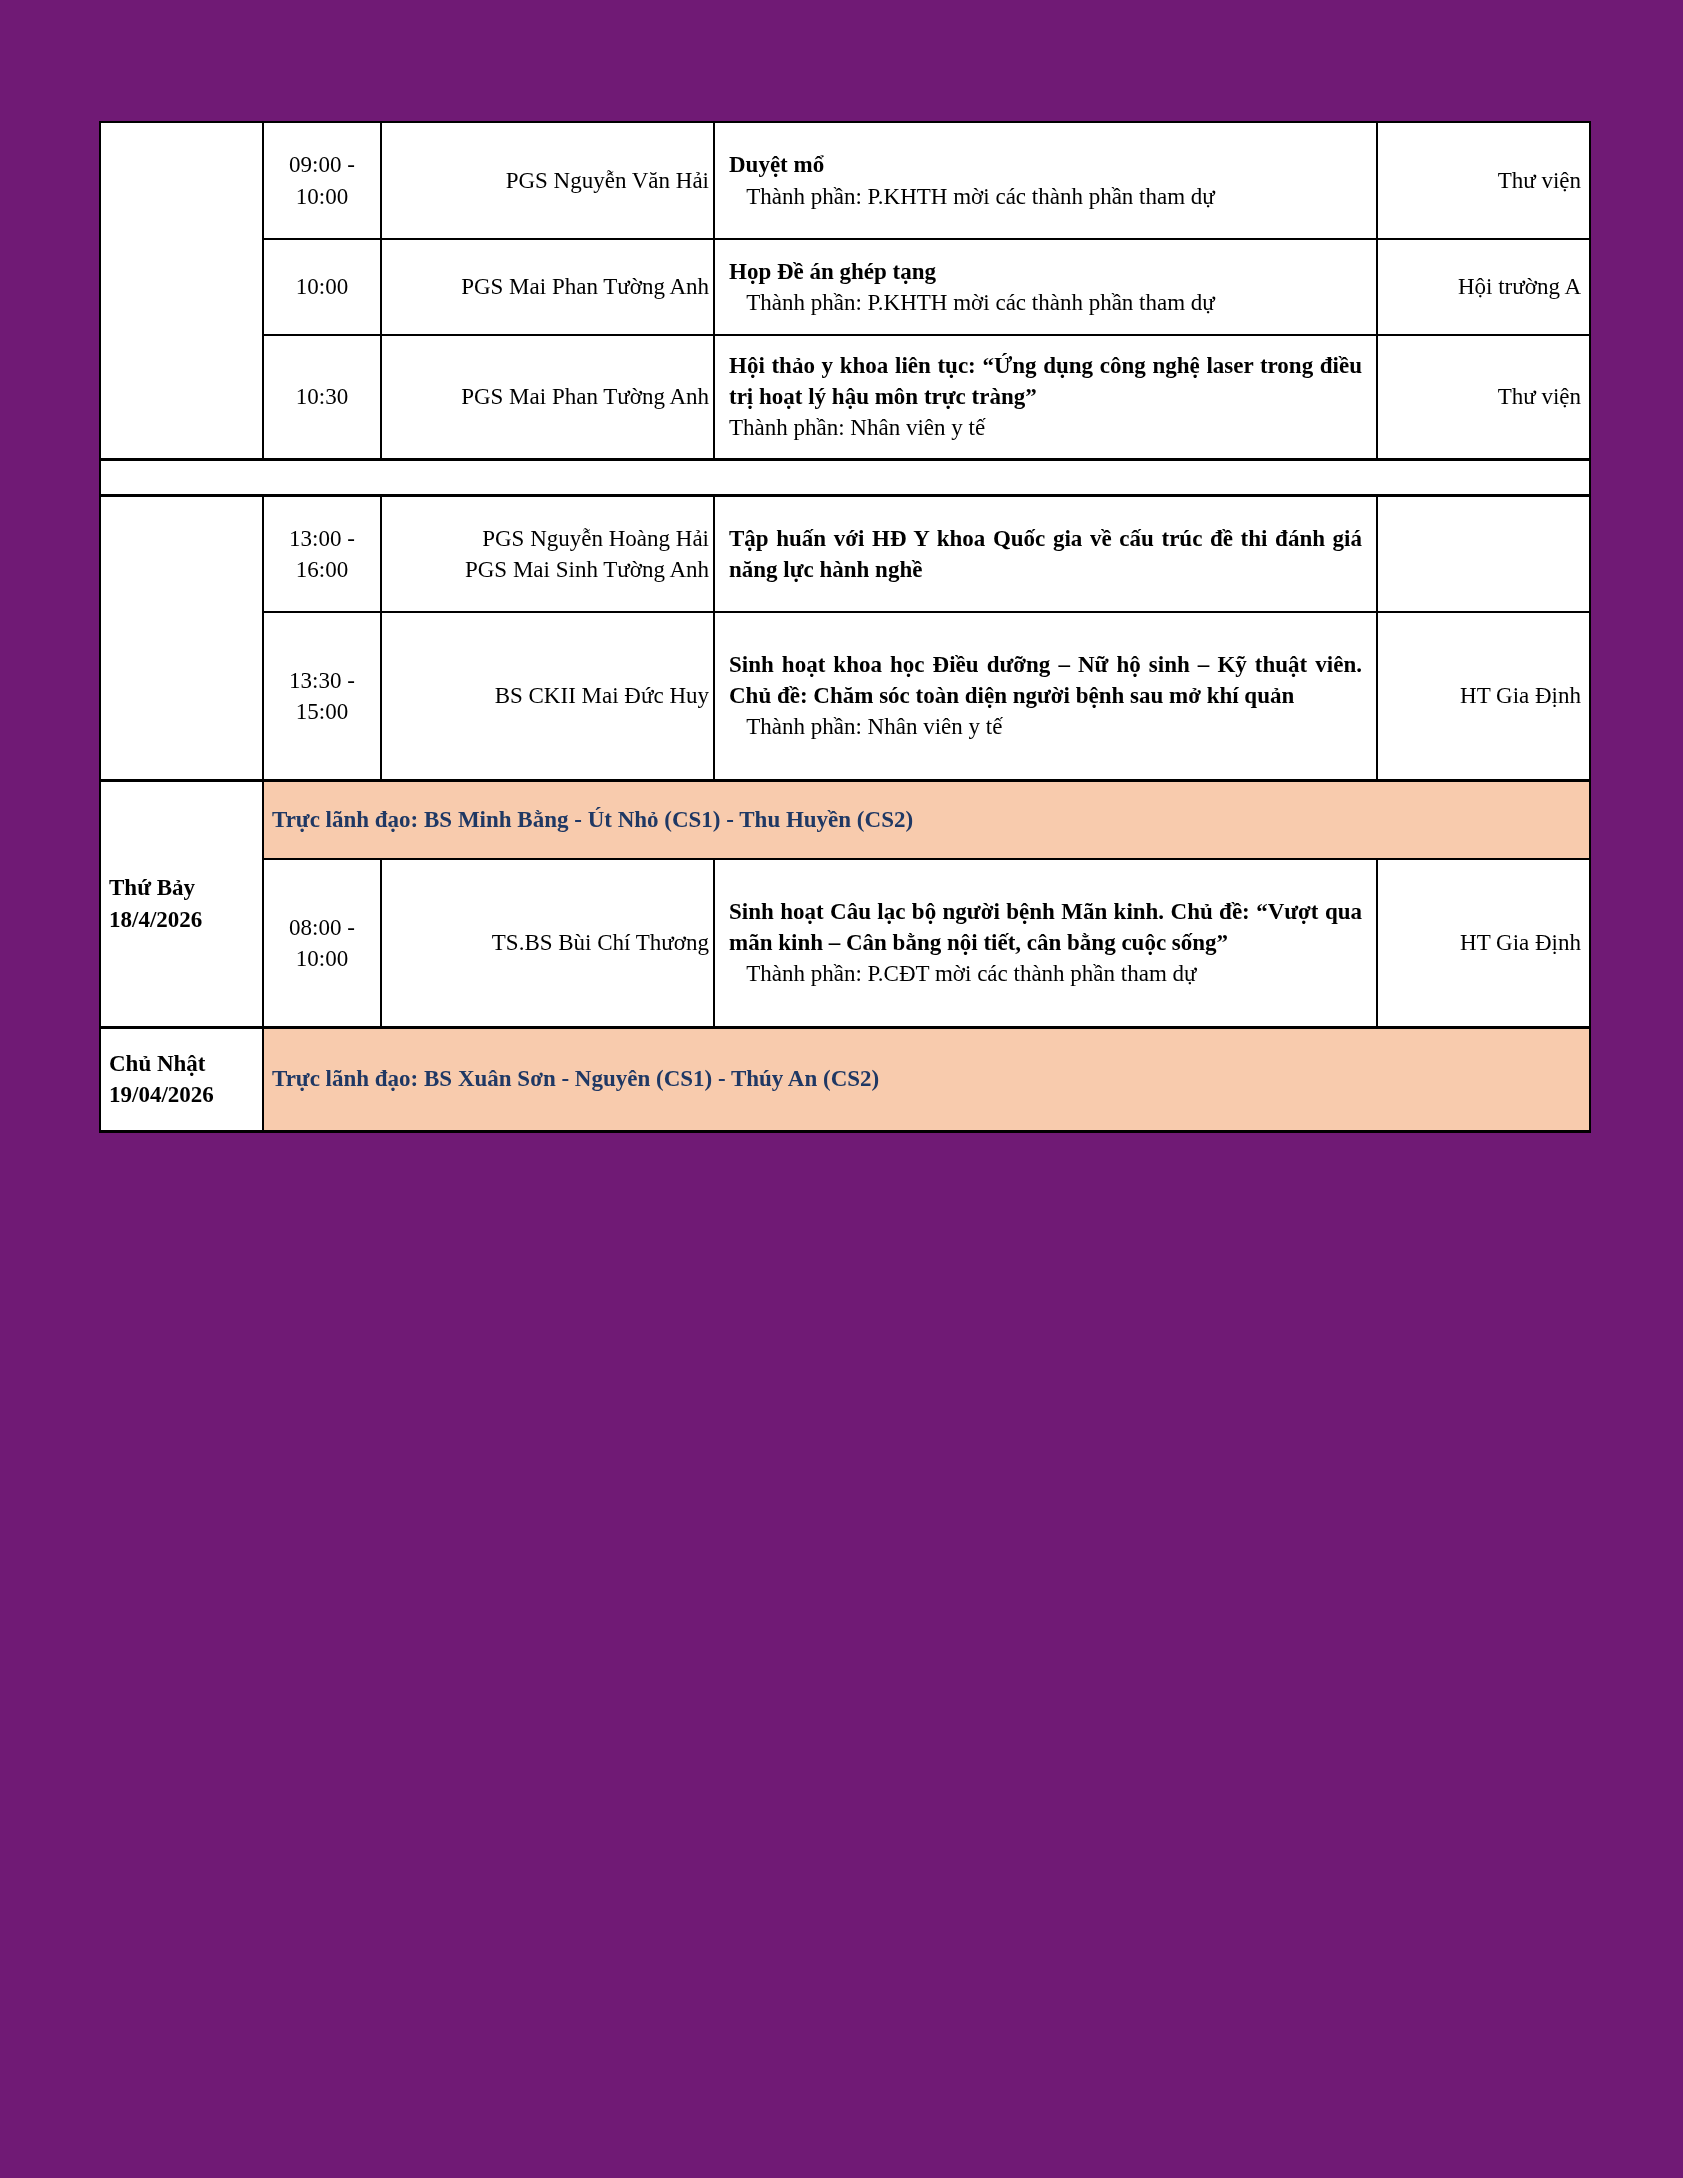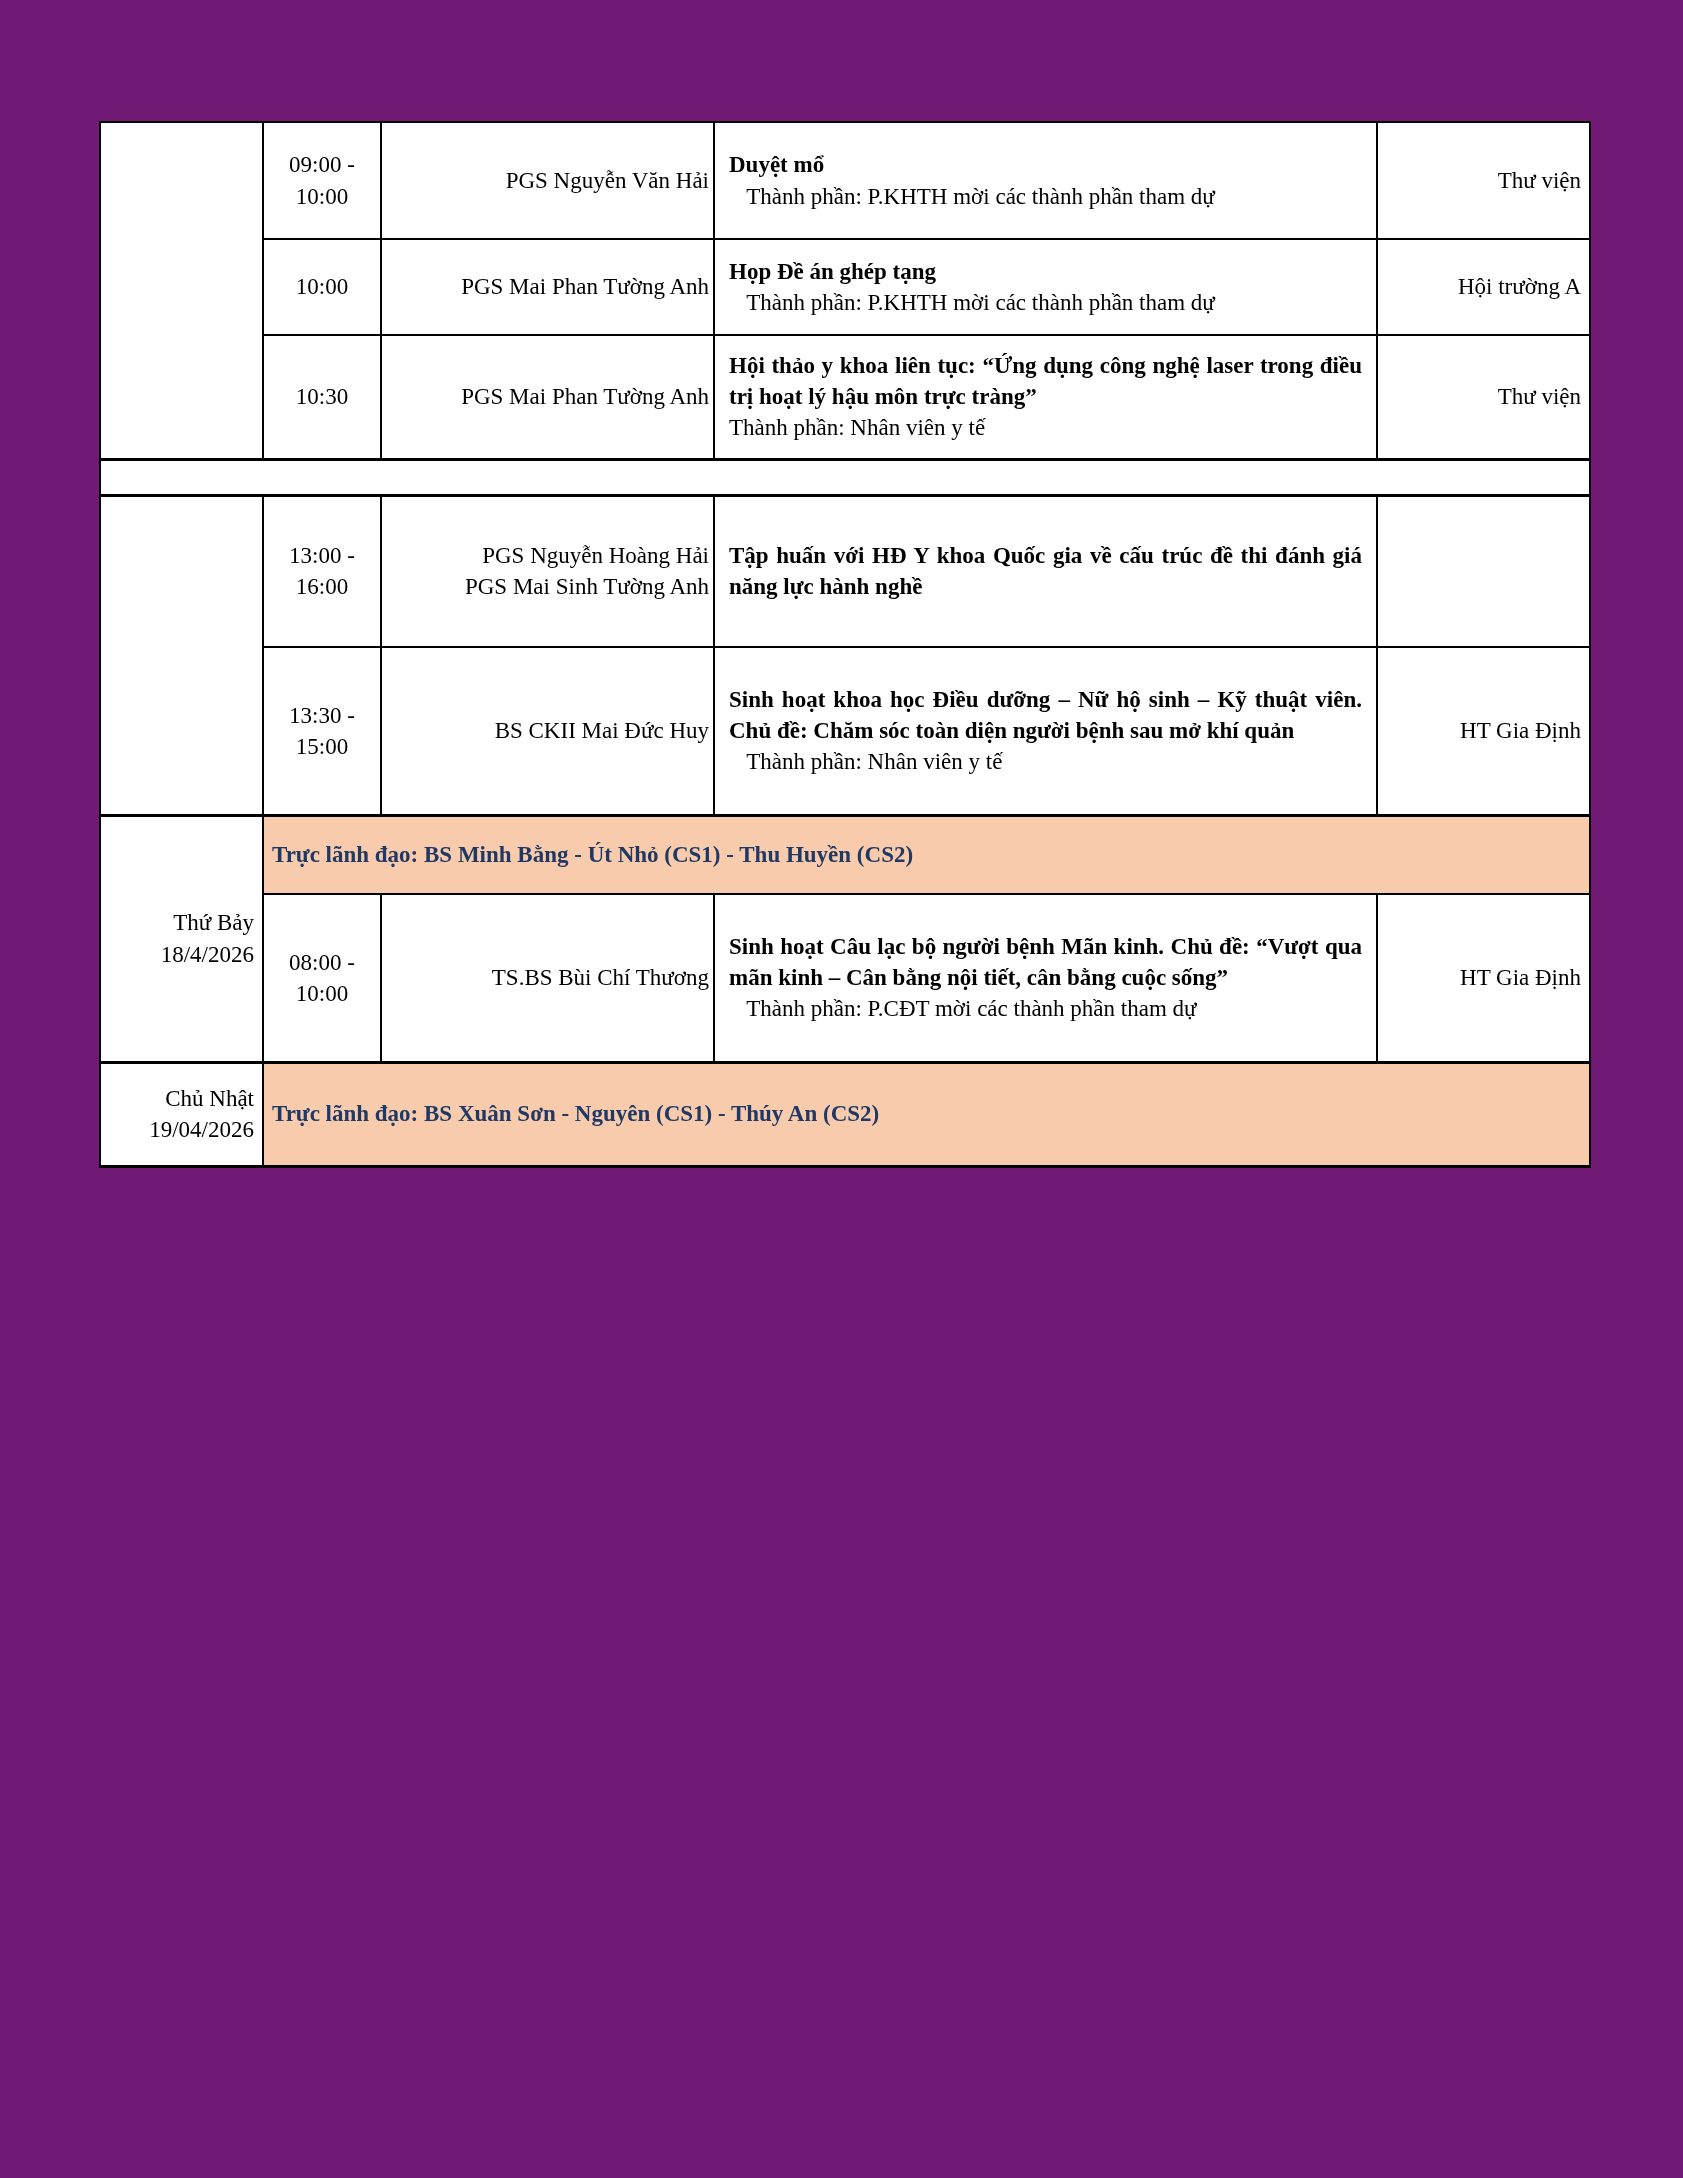--- a/index.html
+++ b/index.html
@@ -36,22 +36,22 @@
   col.c-con  { width: 663px; }
   col.c-loc  { width: 213px; }
 
   td {
     border: 2px solid #000000;
     vertical-align: middle;
     padding: 6px 8px;
     background: #ffffff;
   }
   td.day {
-    text-align: right;
-    font-weight: 400;
+    text-align: left;
+    font-weight: 700;
     white-space: pre-line;
   }
   td.time {
     text-align: center;
     white-space: pre-line;
   }
   td.person {
     text-align: right;
     white-space: pre-line;
     padding: 6px 4px;
@@ -68,21 +68,21 @@
     text-align: justify;
   }
   .event-detail {
     font-weight: 400;
     text-align: left;
   }
   tr.r1 { height: 117px; }
   tr.r2 { height: 96px; }
   tr.r3 { height: 124px; }
   tr.rspacer { height: 36px; }
-  tr.r5 { height: 152px; }
+  tr.r5 { height: 117px; }
   tr.r6 { height: 168px; }
   tr.rbanner1 { height: 79px; }
   tr.r8 { height: 168px; }
   tr.rbanner2 { height: 104px; }
 
   td.spacer-cell {
     border-top: 3px solid #000000;
     border-bottom: 3px solid #000000;
     padding: 0;
   }

